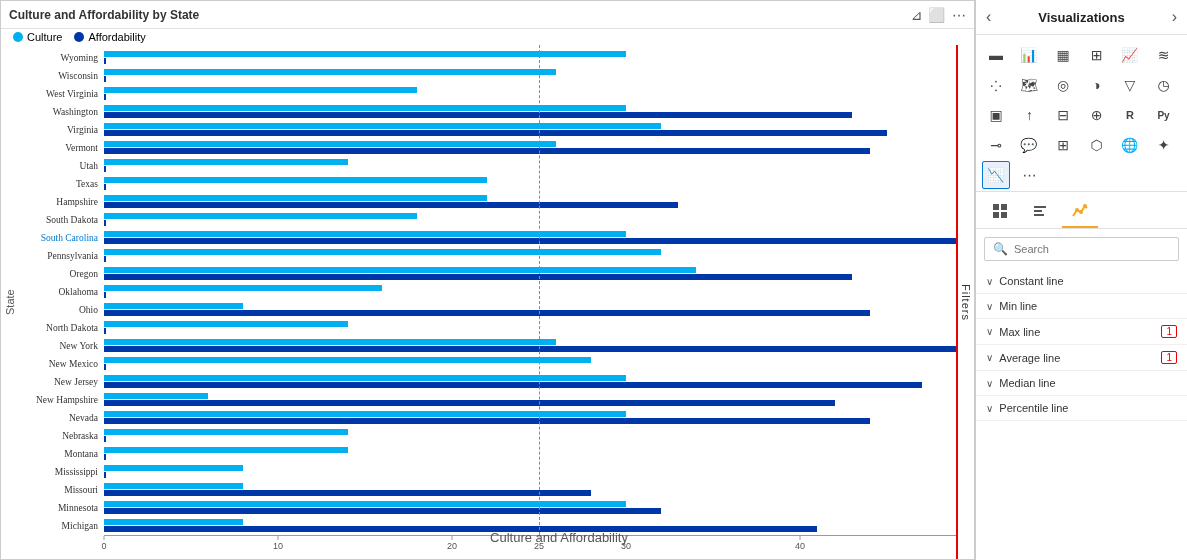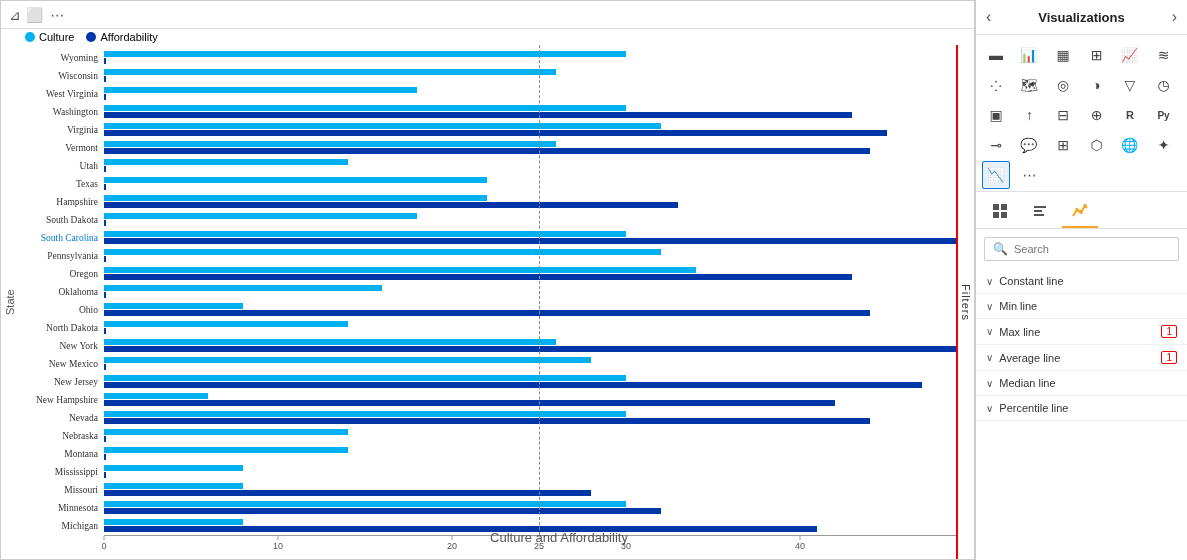--- a/index.html
+++ b/index.html
@@ -32,21 +32,21 @@
 
     .chart-header-icons {
       display: flex;
       gap: 6px;
       align-items: center;
     }
 
     .chart-legend {
       display: flex;
       gap: 12px;
-      padding: 2px 24px;
+      padding: 2px 12px;
       font-size: 11px;
       text-align: center;
     }
 
     .legend-item {
       display: flex;
       align-items: center;
       gap: 4px;
     }
 
@@ -318,20 +318,21 @@
       font-size: 10px;
       padding: 0 4px;
       border-radius: 2px;
     }
   </style>
 </head>
 <body>
 
 <div class="chart-panel">
   <div class="chart-header">
+    <span class="chart-title">Culture and Affordability by State</span>
     <div class="chart-header-icons">
       <span style="font-size:14px;cursor:pointer;color:#555;">⊿</span>
       <span style="font-size:14px;cursor:pointer;color:#555;">⬜</span>
       <span style="font-size:14px;cursor:pointer;color:#555;">⋯</span>
     </div>
   </div>
 
   <div class="chart-legend">
     <div class="legend-item">
       <div class="legend-dot" style="background:#00b0f0;"></div>

